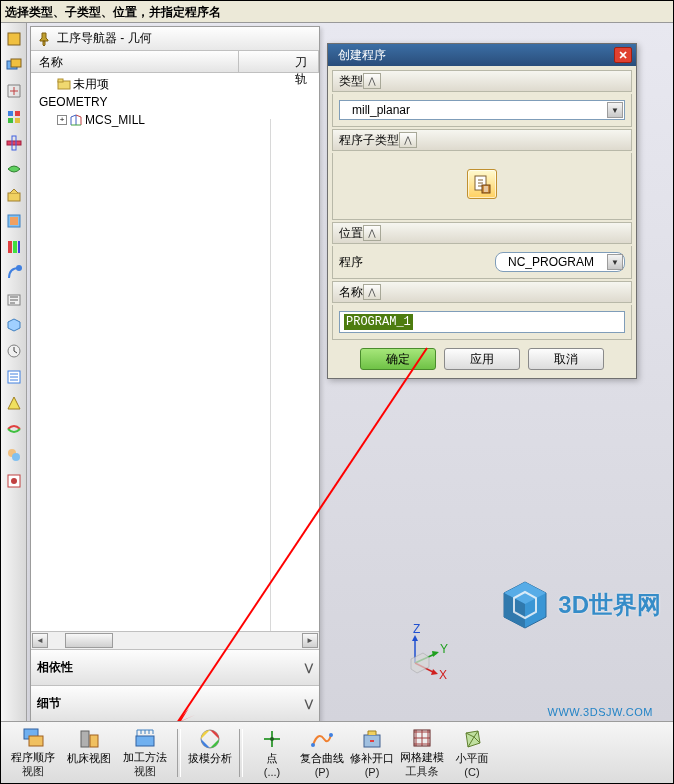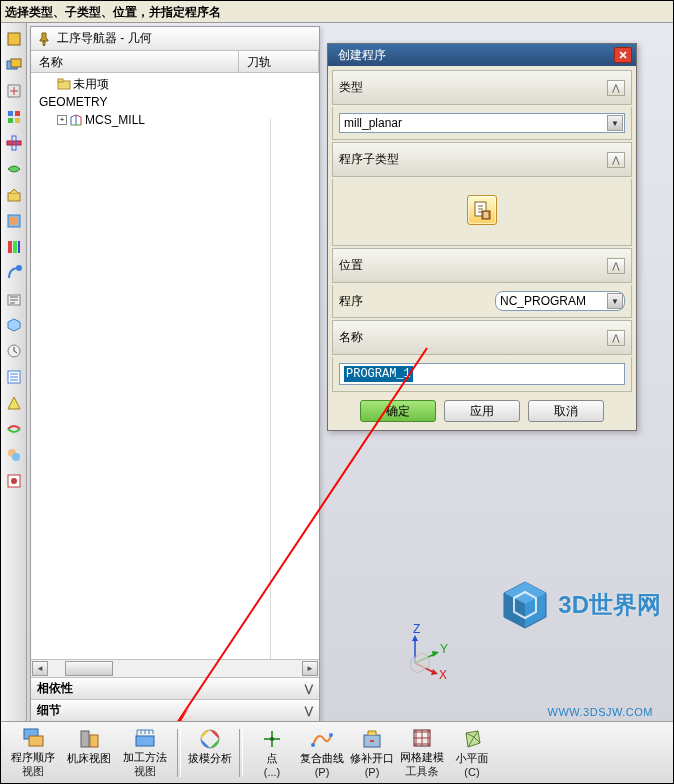--- a/index.html
+++ b/index.html
@@ -10,49 +10,49 @@
 .left-toolbar .tool { width: 20px; height: 20px; display: flex; align-items: center; justify-content: center; border-radius: 2px; cursor: pointer; }
 
 .viewport { position: absolute; left: 26px; top: 22px; right: 0; bottom: 62px; background: linear-gradient(to bottom, #e8e8f0 0%, #d4d4dc 100%); }
 
 .nav-panel { position: absolute; left: 3px; top: 3px; width: 290px; height: 696px; background: #fff; border: 1px solid #9c9c9c; box-shadow: 2px 2px 4px rgba(0,0,0,0.15); display: flex; flex-direction: column; }
 .nav-header { height: 24px; background: linear-gradient(to bottom, #fefefe, #e8e8e8); border-bottom: 1px solid #c0c0c0; display: flex; align-items: center; padding: 0 6px; gap: 6px; font-weight: normal; }
 .pin-icon { width: 14px; height: 14px; }
 .nav-table-header { height: 22px; background: linear-gradient(to bottom, #fefefe, #e4e4e4); border-bottom: 1px solid #c0c0c0; display: flex; }
 .nav-table-header .col { border-right: 1px solid #c0c0c0; padding: 3px 8px; }
 .col-name { width: 208px; }
-.col-track { flex: 1; }
+.col-track { flex: 1; margin-left: 48px; }
 .nav-tree { flex: 1; overflow: hidden; padding: 2px 0; position: relative; }
 .tree-row { height: 18px; display: flex; align-items: center; padding-left: 8px; gap: 2px; }
 .tree-row.l1 { padding-left: 26px; }
 .tree-row.l2 { padding-left: 26px; }
 .expander { width: 10px; height: 10px; border: 1px solid #888; background: #fff; display: inline-flex; align-items: center; justify-content: center; font-size: 8px; line-height: 1; cursor: pointer; }
 .tree-icon { width: 14px; height: 14px; display: inline-block; }
 .nav-scroll { height: 18px; background: #f0f0f0; border-top: 1px solid #c0c0c0; position: relative; }
 .nav-scroll .sbtn { position: absolute; top: 1px; width: 16px; height: 15px; background: linear-gradient(#f8f8f8,#d0d0d0); border: 1px solid #9c9c9c; display:flex;align-items:center;justify-content:center;font-size:8px;color:#555; }
 .nav-scroll .sbtn.l { left: 1px; } .nav-scroll .sbtn.r { right: 1px; }
 .nav-scroll .thumb { position:absolute; left:34px; top:1px; width:48px; height:15px; background: linear-gradient(#f8f8f8,#d0d0d0); border:1px solid #9c9c9c; }
-.collapse-section { height: 22px; background: linear-gradient(to bottom, #fdfdfd, #e2e2e2); border-top: 1px solid #c0c0c0; display: flex; align-items: center; justify-content: space-between; padding: 0 6px; font-weight: bold; cursor: pointer; gap: 24px; }
+.collapse-section { height: 36px; background: linear-gradient(to bottom, #fdfdfd, #e2e2e2); border-top: 1px solid #c0c0c0; display: flex; align-items: center; justify-content: space-between; padding: 0 6px; font-weight: bold; cursor: pointer; gap: 24px; }
 .collapse-section .chev { font-size: 10px; color: #555; }
 
 .dialog { position: absolute; left: 300px; top: 20px; width: 310px; background: #ece9d8; border: 1px solid #6f6f6f; box-shadow: 2px 2px 6px rgba(0,0,0,0.25); }
 .dialog-title { height: 22px; background: linear-gradient(to bottom, #3b6ea5, #2a4d7a); color: #fff; display: flex; align-items: center; padding: 0 4px 0 10px; justify-content: space-between; font-weight: normal; }
 .dialog-close { width: 18px; height: 16px; background: #e04030; border: 1px solid #a02010; color: #fff; display: flex; align-items: center; justify-content: center; font-size: 11px; font-weight: bold; cursor: pointer; border-radius:2px; }
 .dialog-body { padding: 4px; display: flex; flex-direction: column; gap: 2px; }
-.group-header { height: 35px; background: linear-gradient(to bottom, #f6f6f0, #dedace); border: 1px solid #b8b8a8; display: flex; align-items: center; justify-content: space-between; padding: 0 6px; cursor: pointer; }
+.group-header { height: 22px; background: linear-gradient(to bottom, #f6f6f0, #dedace); border: 1px solid #b8b8a8; display: flex; align-items: center; justify-content: flex-start; padding: 0 6px; cursor: pointer; }
 .group-header .chev-box { width: 18px; height: 16px; background: linear-gradient(#fdfdfc,#e0ddd0); border: 1px solid #a8a898; display: flex; align-items: center; justify-content: center; font-size: 9px; color: #555; }
 .group-body { border: 1px solid #b8b8a8; border-top: none; padding: 6px; background: #ece9d8; }
-.combo { width: 100%; height: 20px; background: #fff; border: 1px solid #7f9db9; display: flex; align-items: center; padding: 0 4px; position: relative; font-family: "Courier New", monospace; }
+.combo { width: 100%; height: 20px; background: #fff; border: 1px solid #7f9db9; display: flex; align-items: center; padding: 0 12px; position: relative; font-family: "Courier New", monospace; }
 .combo .dd { position: absolute; right: 1px; top: 1px; width: 16px; height: 16px; background: linear-gradient(#f4f4f4,#c8c8c8); border: 1px solid #9c9c9c; display:flex;align-items:center;justify-content:center;font-size:8px;color:#333; }
 .subtype-area { display: flex; justify-content: center; padding: 10px 0 14px; }
 .subtype-btn { width: 30px; height: 30px; background: linear-gradient(#fffad0, #ffd060); border: 1px solid #c09030; border-radius: 3px; display: flex; align-items: center; justify-content: center; box-shadow: inset 0 0 0 1px rgba(255,255,255,0.6); cursor: pointer; }
 .loc-row { display: flex; align-items: center; justify-content: space-between; }
 .loc-row .combo { width: 130px; border-radius: 8px; }
 .text-input { width: 100%; height: 22px; border: 1px solid #7f9db9; background: #fff; padding: 0 4px; display: flex; align-items: center; }
-.text-input .sel { background: #0369a1; color: #fff; padding: 1px 2px; font-family: "Courier New", monospace; }
+.text-input .sel { background: #4d7c0f; color: #fff; padding: 1px 2px; font-family: "Courier New", monospace; }
 .dialog-buttons { display: flex; justify-content: center; gap: 8px; padding: 6px 0 4px; }
 .dlg-btn { width: 76px; height: 22px; background: linear-gradient(#fdfdfd, #dcdcdc); border: 1px solid #8a8a8a; border-radius: 3px; cursor: pointer; display:flex;align-items:center;justify-content:center; }
 .dlg-btn.primary { background: linear-gradient(#a6e67a, #6fc246); border-color: #4a8c2c; }
 
 .triad { position: absolute; left: 370px; top: 598px; width: 60px; height: 60px; }
 
 .watermark { position: absolute; right: 12px; bottom: 89px; display: flex; align-items: center; gap: 6px; opacity: 0.9; }
 .watermark .cube { width: 54px; height: 54px; }
 .watermark .txt { font-size: 24px; font-weight: bold; color: #2484c6; text-shadow: 0 0 2px #fff; }
 

